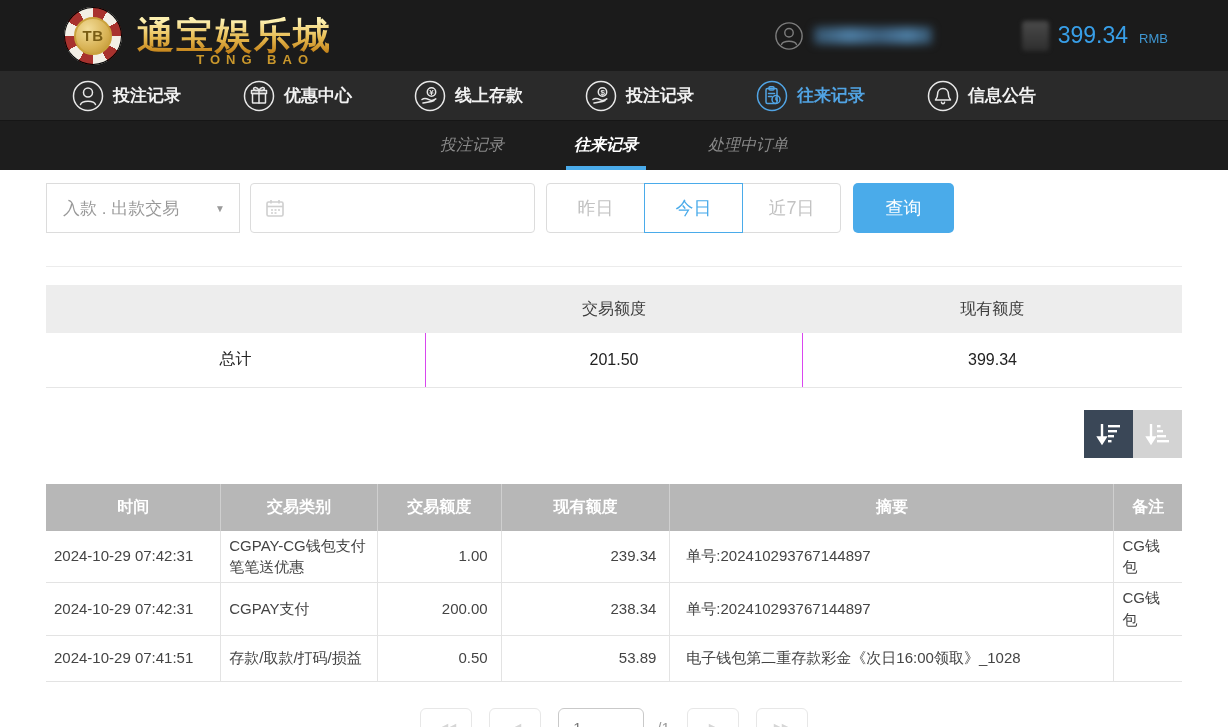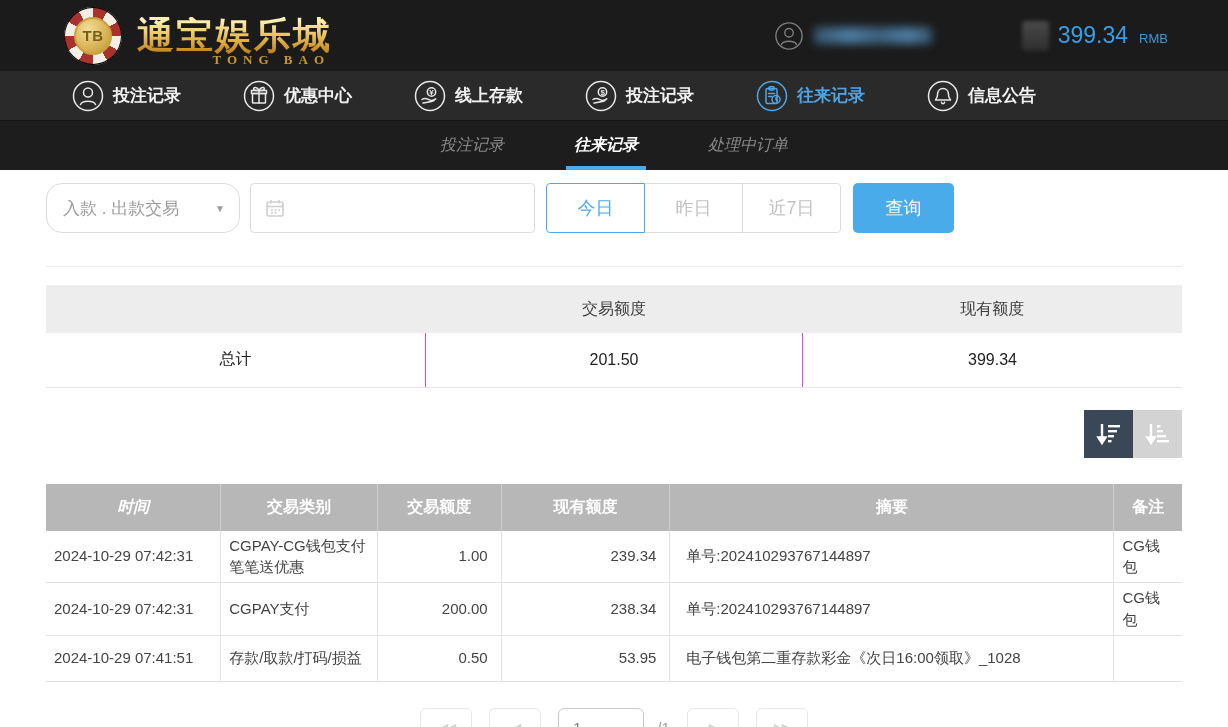--- a/index.html
+++ b/index.html
@@ -32,22 +32,22 @@
   }
   .brand-text { position: relative; line-height: 1; }
   .brand-cn {
     font-size: 37px; font-weight: bold; letter-spacing: 2px;
     background: linear-gradient(180deg, #fdf0b0 10%, #e8bc52 55%, #c07d14);
     -webkit-background-clip: text; background-clip: text;
     color: transparent;
     text-align: right;
   }
   .brand-en {
-    position: absolute; right: 2px; bottom: -12px;
-    font-size: 13px; font-weight: bold; letter-spacing: 6px; color: #c9972c; font-family: Liberation Serif, serif;
+    position: absolute; right: 18px; bottom: -12px;
+    font-size: 13px; font-weight: bold; letter-spacing: 6px; color: #c9972c;
   }
   .topbar-right { display: flex; align-items: center; gap: 90px; }
   .user-info { display: flex; align-items: center; gap: 10px; cursor: pointer; }
   .redacted-name {
     width: 118px; height: 17px; border-radius: 2px;
     background: linear-gradient(90deg, #35536b, #4c7ba0 30%, #3c5f7d 55%, #4c7ba0 80%, #35536b);
     filter: blur(4px);
   }
   .balance { display: flex; align-items: center; gap: 9px; cursor: pointer; }
   .redacted-wallet {
@@ -84,21 +84,21 @@
   .subtab.active::after {
     content: ""; position: absolute; left: -6px; right: -6px; bottom: 0;
     height: 4px; background: #4aabea;
   }
 
   
   .content { padding: 0 46px; background: #fff; }
 
   .filters { display: flex; align-items: center; margin-top: 13px; gap: 10px; }
   .type-select {
-    width: 194px; height: 50px; border: 1px solid #dcdcdc; border-radius: 16px;
+    width: 194px; height: 50px; border: 1px solid #dcdcdc; border-radius: 0;
     display: flex; align-items: center; justify-content: space-between;
     padding: 0 14px 0 16px; cursor: pointer;
   }
   .type-select .sel-text { font-size: 17px; color: #999; }
   .type-select .sel-caret { font-size: 10px; color: #9a9a9a; }
   .date-input {
     width: 285px; height: 50px; border: 1px solid #dcdcdc; border-radius: 4px;
     display: flex; align-items: center; gap: 10px; padding: 0 14px; cursor: pointer;
   }
   .date-input .date-text { font-size: 18px; color: #b3b3b3; letter-spacing: 0.5px; }
@@ -142,21 +142,21 @@
   .sort-btn.desc { background: #3a4757; }
   .sort-btn.asc  { background: #d3d3d3; }
   .sort-btn svg * { stroke: #fff; stroke-width: 2.4; stroke-linecap: butt; fill: #fff; }
 
   
   .data-table { width: 100%; border-collapse: collapse; margin-top: 26px; table-layout: fixed; }
   .data-table th {
     background: #b7b7b7; color: #fff; font-size: 16px; font-weight: bold;
     height: 47px; text-align: center; border-left: 1px solid #cfcfcf;
   }
-  .data-table th:first-child { border-left: none; font-style: italic; }
+  .data-table th:first-child { border-left: none; }
   .data-table td {
     font-size: 15px; color: #444; height: 46px; padding: 4px 8px;
     border-bottom: 1px solid #e3e3e3; border-left: 1px solid #e3e3e3;
     background: #fff; line-height: 1.45; word-break: break-all;
   }
   .data-table td:first-child { border-left: none; }
   .data-table td.c-time { white-space: nowrap; }
   .data-table td.num { text-align: right; padding-right: 13px; }
   .data-table td.c-summary { padding-left: 16px; }
 
@@ -289,22 +289,22 @@
           <line x1="6" y1="2" x2="6" y2="5.5"></line>
           <line x1="14" y1="2" x2="14" y2="5.5"></line>
           <line x1="6" y1="12" x2="8" y2="12"></line>
             <line x1="9.5" y1="12" x2="11.5" y2="12"></line>
             <line x1="13" y1="12" x2="15" y2="12"></line>
           <line x1="6" y1="15" x2="8" y2="15"></line>
             <line x1="9.5" y1="15" x2="11.5" y2="15"></line>
         </svg>
       </div>
       <div class="quick-group">
+        <div class="quick-btn">昨日</div>
         <div class="quick-btn active">今日</div>
-        <div class="quick-btn">昨日</div>
         <div class="quick-btn">近7日</div>
       </div>
       <button class="search-btn">查询</button>
     </div>
 
     <hr class="divider">
 
     <table class="summary-table">
       <colgroup>
           <col style="width:33.4%">
@@ -383,21 +383,21 @@
           <td>CGPAY支付</td>
           <td class="num">200.00</td>
           <td class="num">238.34</td>
           <td class="c-summary">单号:202410293767144897</td>
           <td>CG钱包</td>
         </tr>
         <tr>
           <td class="c-time">2024-10-29 07:41:51</td>
           <td>存款/取款/打码/损益</td>
           <td class="num">0.50</td>
-          <td class="num">53.95</td>
+          <td class="num">53.89</td>
           <td class="c-summary">电子钱包第二重存款彩金《次日16:00领取》_1028</td>
           <td></td>
         </tr>
       </tbody>
     </table>
 
     <div class="pagination">
       <button class="pg-btn">
           <span>◀◀</span>
         </button>

